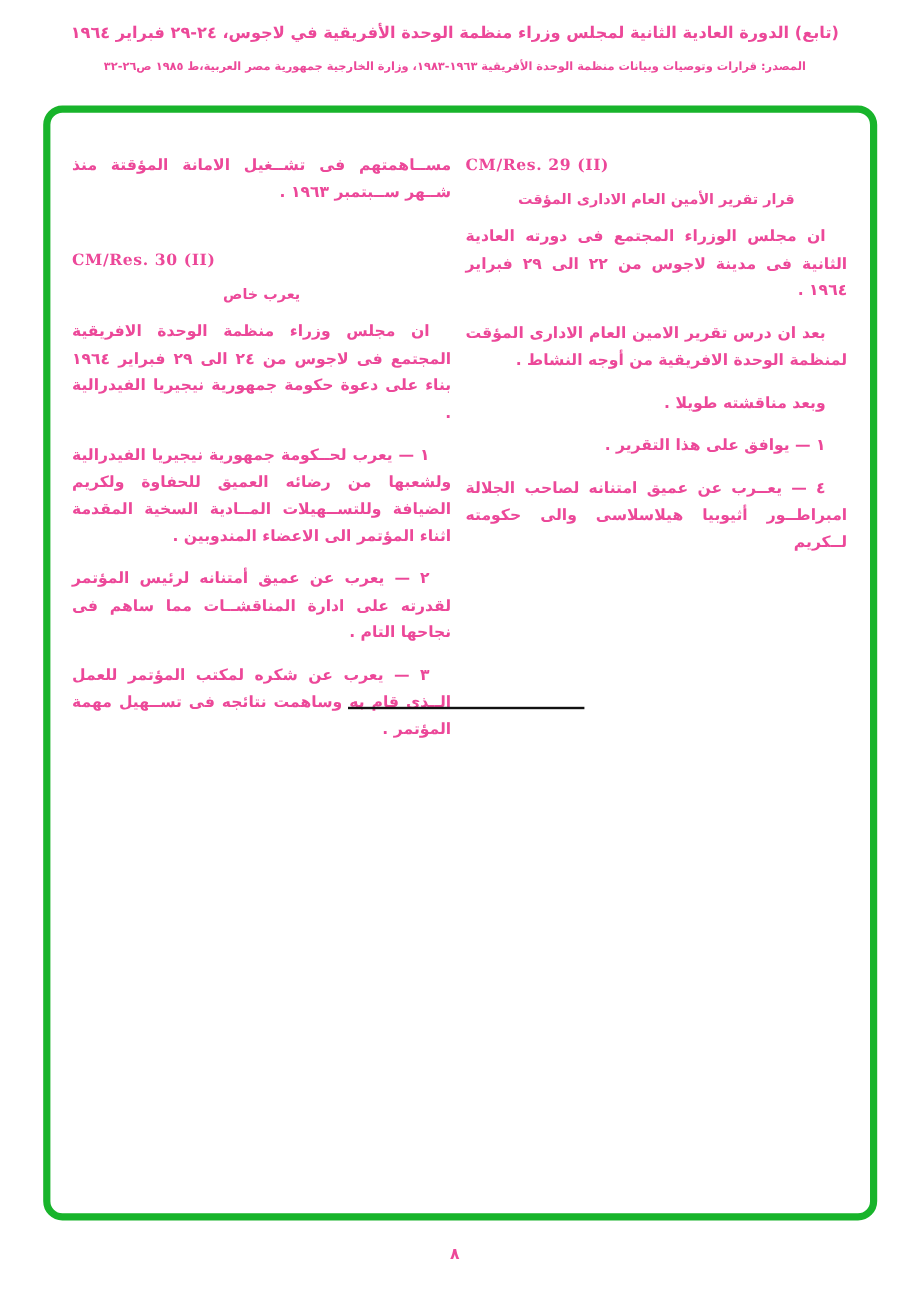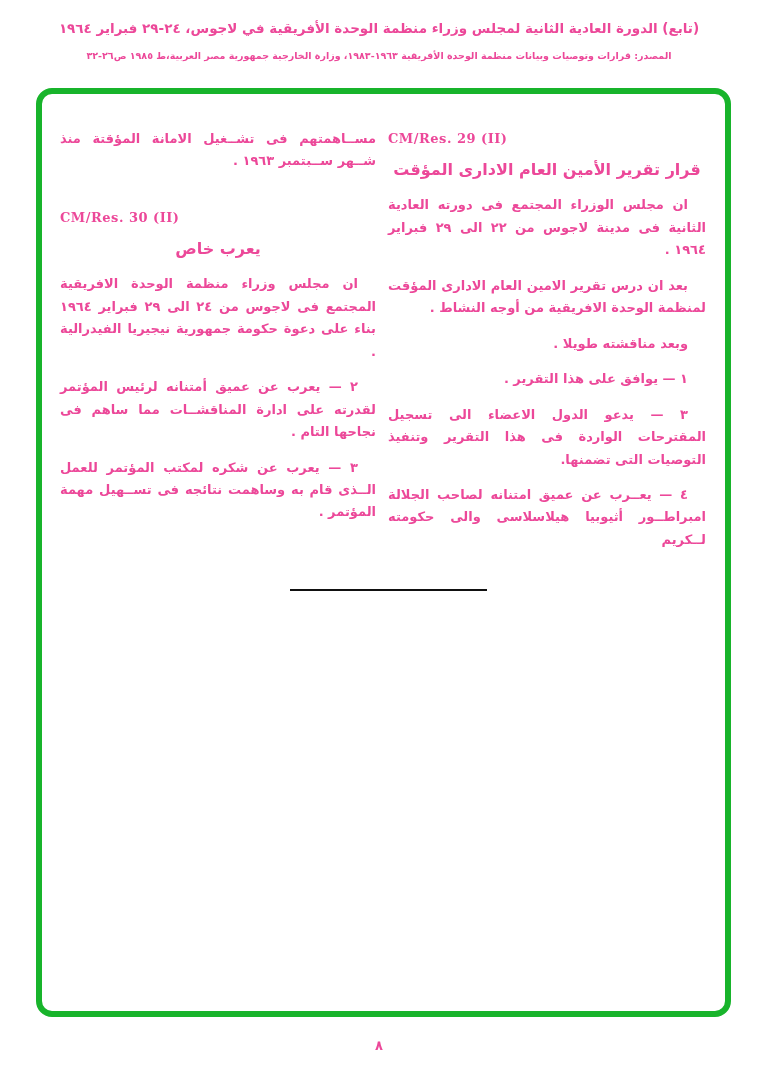--- a/index.html
+++ b/index.html
@@ -37,21 +37,21 @@
   .cmres{
     direction:ltr;text-align:left;
     font-size:13px;font-weight:700;
     font-family:"DejaVu Serif", serif;
     letter-spacing:0.5px;
     margin:0 0 6px 0;
   }
   .col-left .cmres{margin-top:34px;}
   .res-title{
     text-align:center;
-    font-size:16px;font-weight:700;
+    font-size:12px;font-weight:700;
     margin:6px 0 10px 0;
   }
   .col p{margin:0 0 13px 0;text-indent:18px;}
   .col p.cont{text-indent:0;margin-bottom:0;}
   
   .separator{
     position:absolute;left:290px;top:589px;width:197px;height:2px;
     background:#111;
   }
   
@@ -73,32 +73,32 @@
 
   <div class="col col-right">
     <div class="cmres">CM/Res. 29 (II)</div>
     <div class="res-title">قرار تقرير الأمين العام الادارى المؤقت</div>
     <div>
 
     <p>ان مجلس الوزراء المجتمع فى دورته العادية الثانية فى مدينة لاجوس من ٢٢ الى ٢٩ فبراير ١٩٦٤ .</p>
         <p>بعد ان درس تقرير الامين العام الادارى المؤقت لمنظمة الوحدة الافريقية من أوجه النشاط .</p>
         <p>وبعد مناقشته طويلا .</p>
         <p>١ — يوافق على هذا التقرير .</p>
-        <p>٣ — يدعو الدول الاعضاء الى تسجيل المقترحات الواردة فى هذا التقرير وتنفيذ التوصيات التى تضمنها.</p>
         <p>٤ — يعــرب عن عميق امتنانه لصاحب الجلالة امبراطــور أثيوبيا هيلاسلاسى والى حكومته لــكريم</p>
       </div>
   </div>
 
   <div class="col col-left">
     <p class="cont">مســاهمتهم فى تشــغيل الامانة المؤقتة منذ شــهر ســبتمبر ١٩٦٣ .</p>
     <div class="cmres">CM/Res. 30 (II)</div>
     <div class="res-title">يعرب خاص</div>
     <div>
 
     <p>ان مجلس وزراء منظمة الوحدة الافريقية المجتمع فى لاجوس من ٢٤ الى ٢٩ فبراير ١٩٦٤ بناء على دعوة حكومة جمهورية نيجيريا الفيدرالية .</p>
+        <p>١ — يعرب لحــكومة جمهورية نيجيريا الفيدرالية ولشعبها من رضائه العميق للحفاوة ولكريم الضيافة وللتســهيلات المــادية السخية المقدمة اثناء المؤتمر الى الاعضاء المندوبين .</p>
         <p>٢ — يعرب عن عميق أمتنانه لرئيس المؤتمر لقدرته على ادارة المناقشــات مما ساهم فى نجاحها التام .</p>
         <p>٣ — يعرب عن شكره لمكتب المؤتمر للعمل الــذى قام به وساهمت نتائجه فى تســهيل مهمة المؤتمر .</p>
       </div>
   </div>
 
   <div class="separator"></div>
 
   <div class="pageno">٨</div>
 </div>
 

